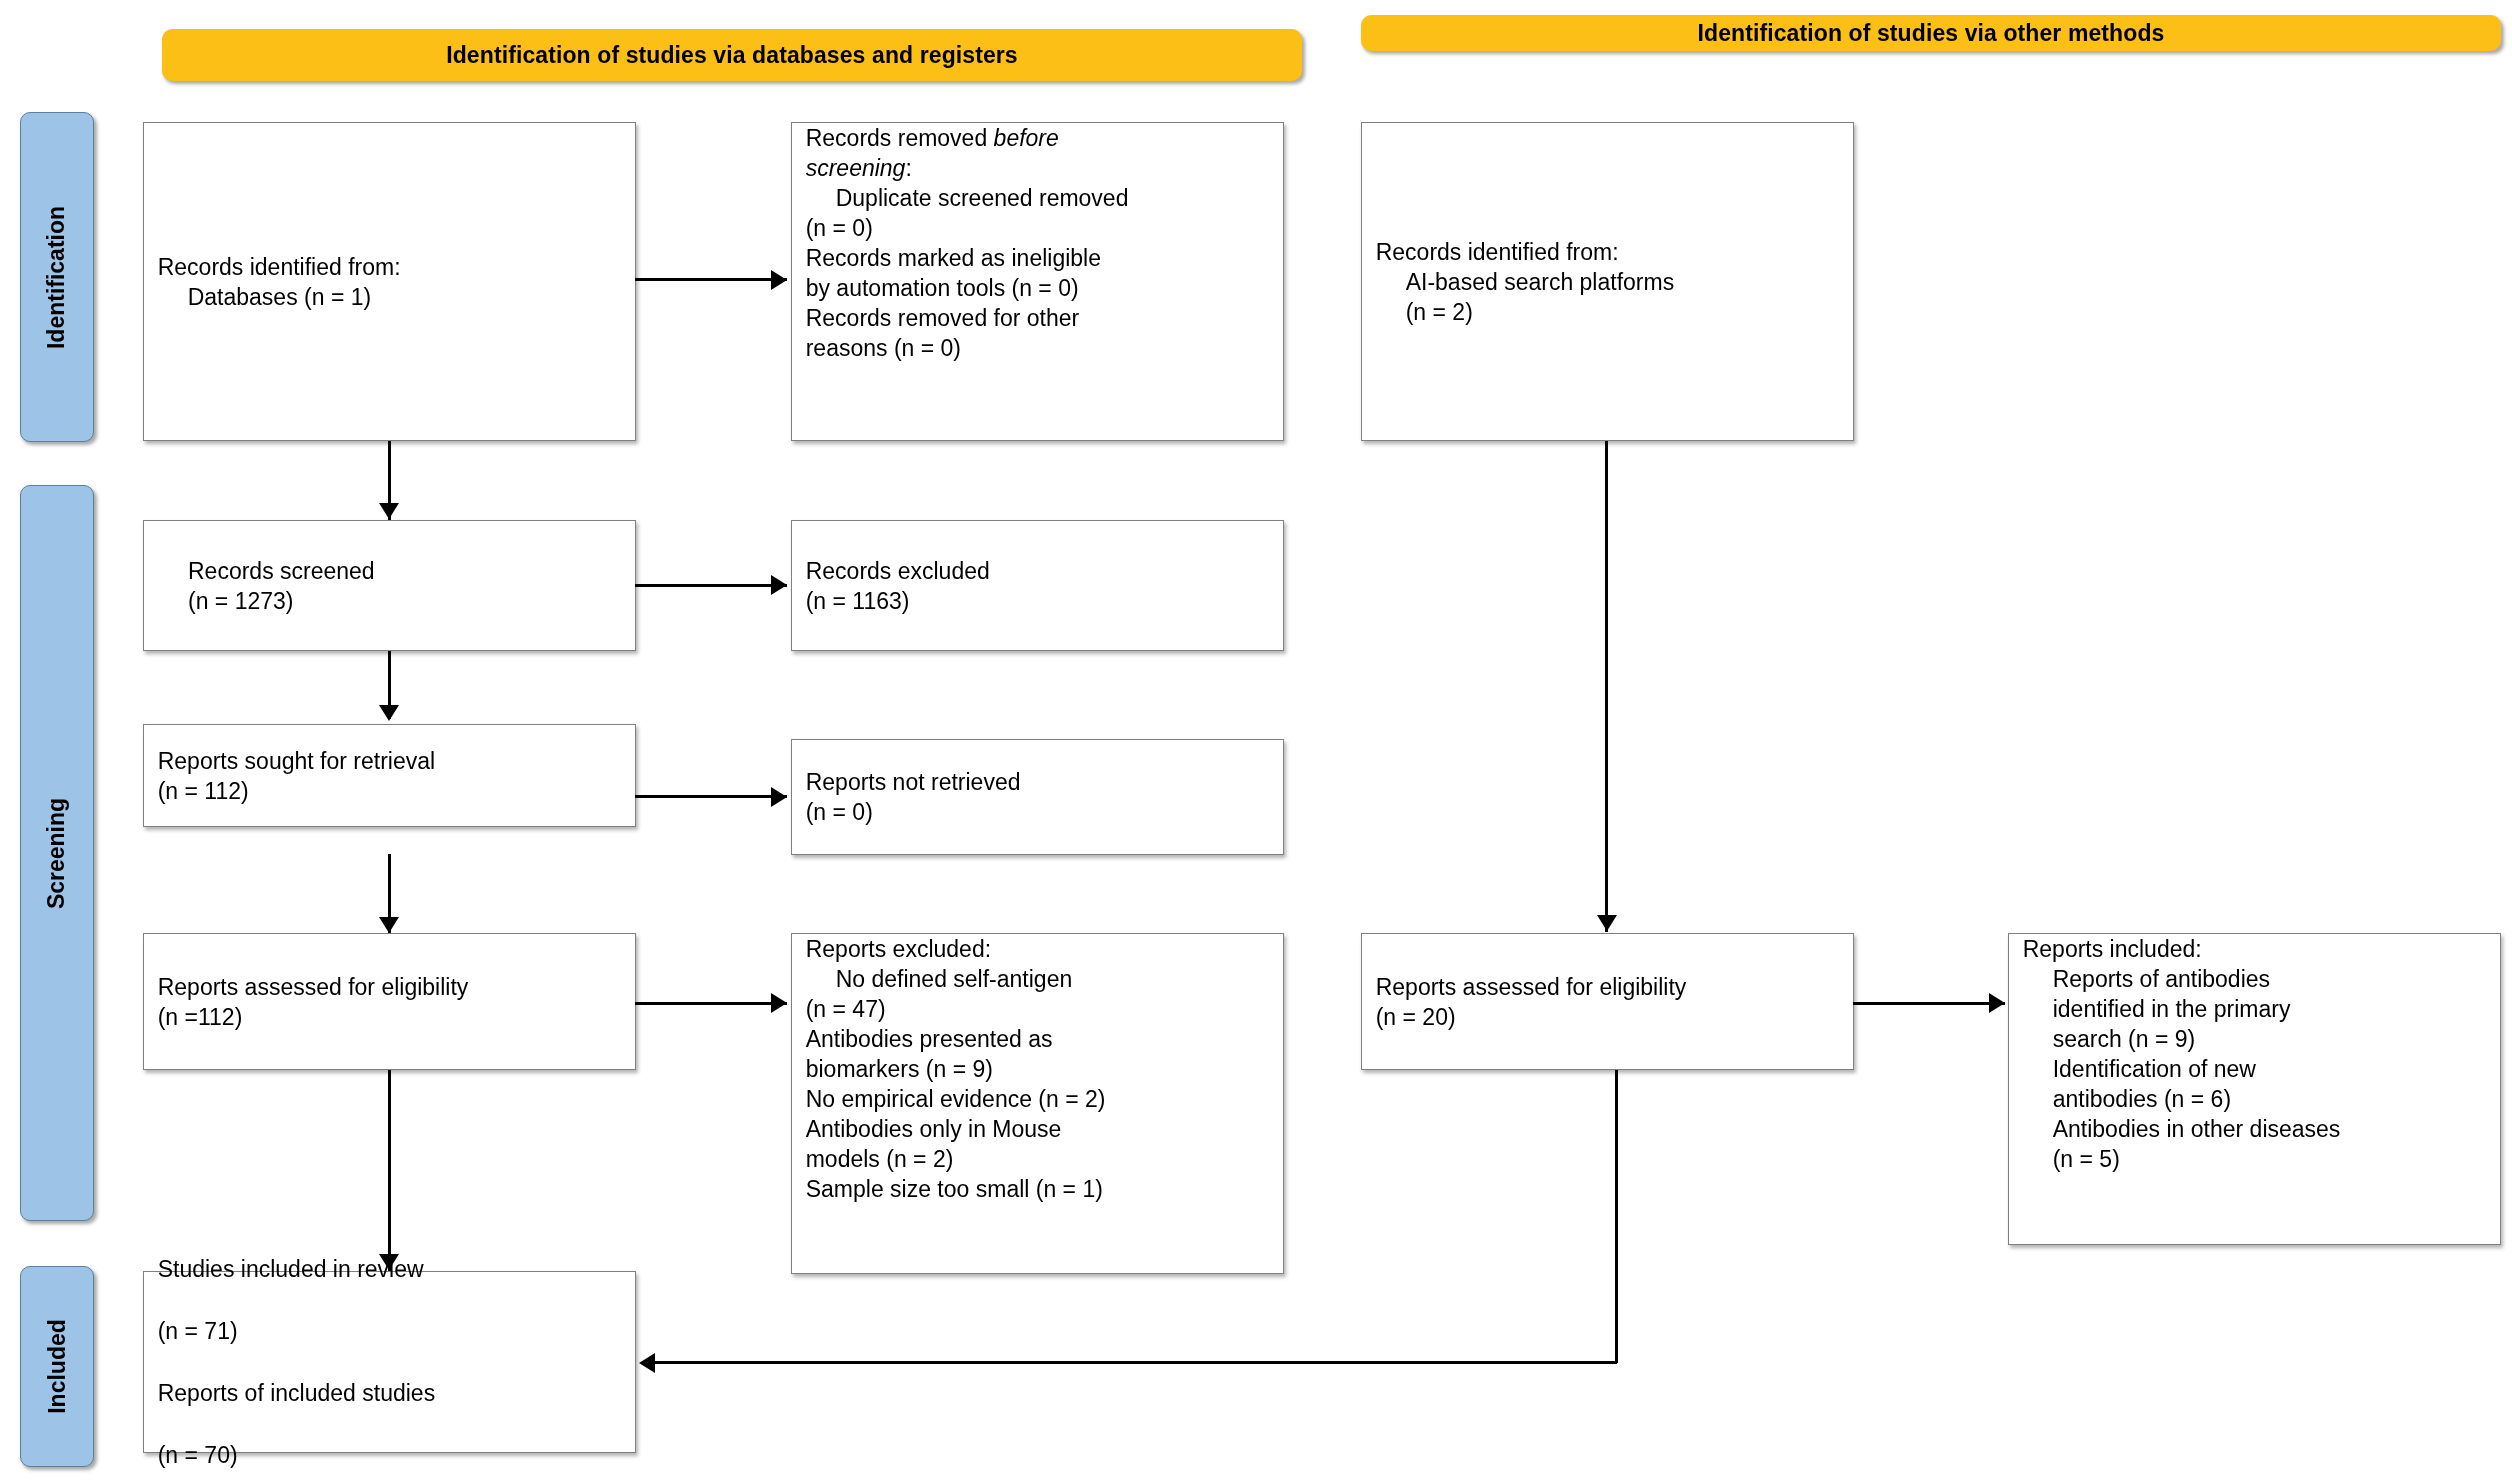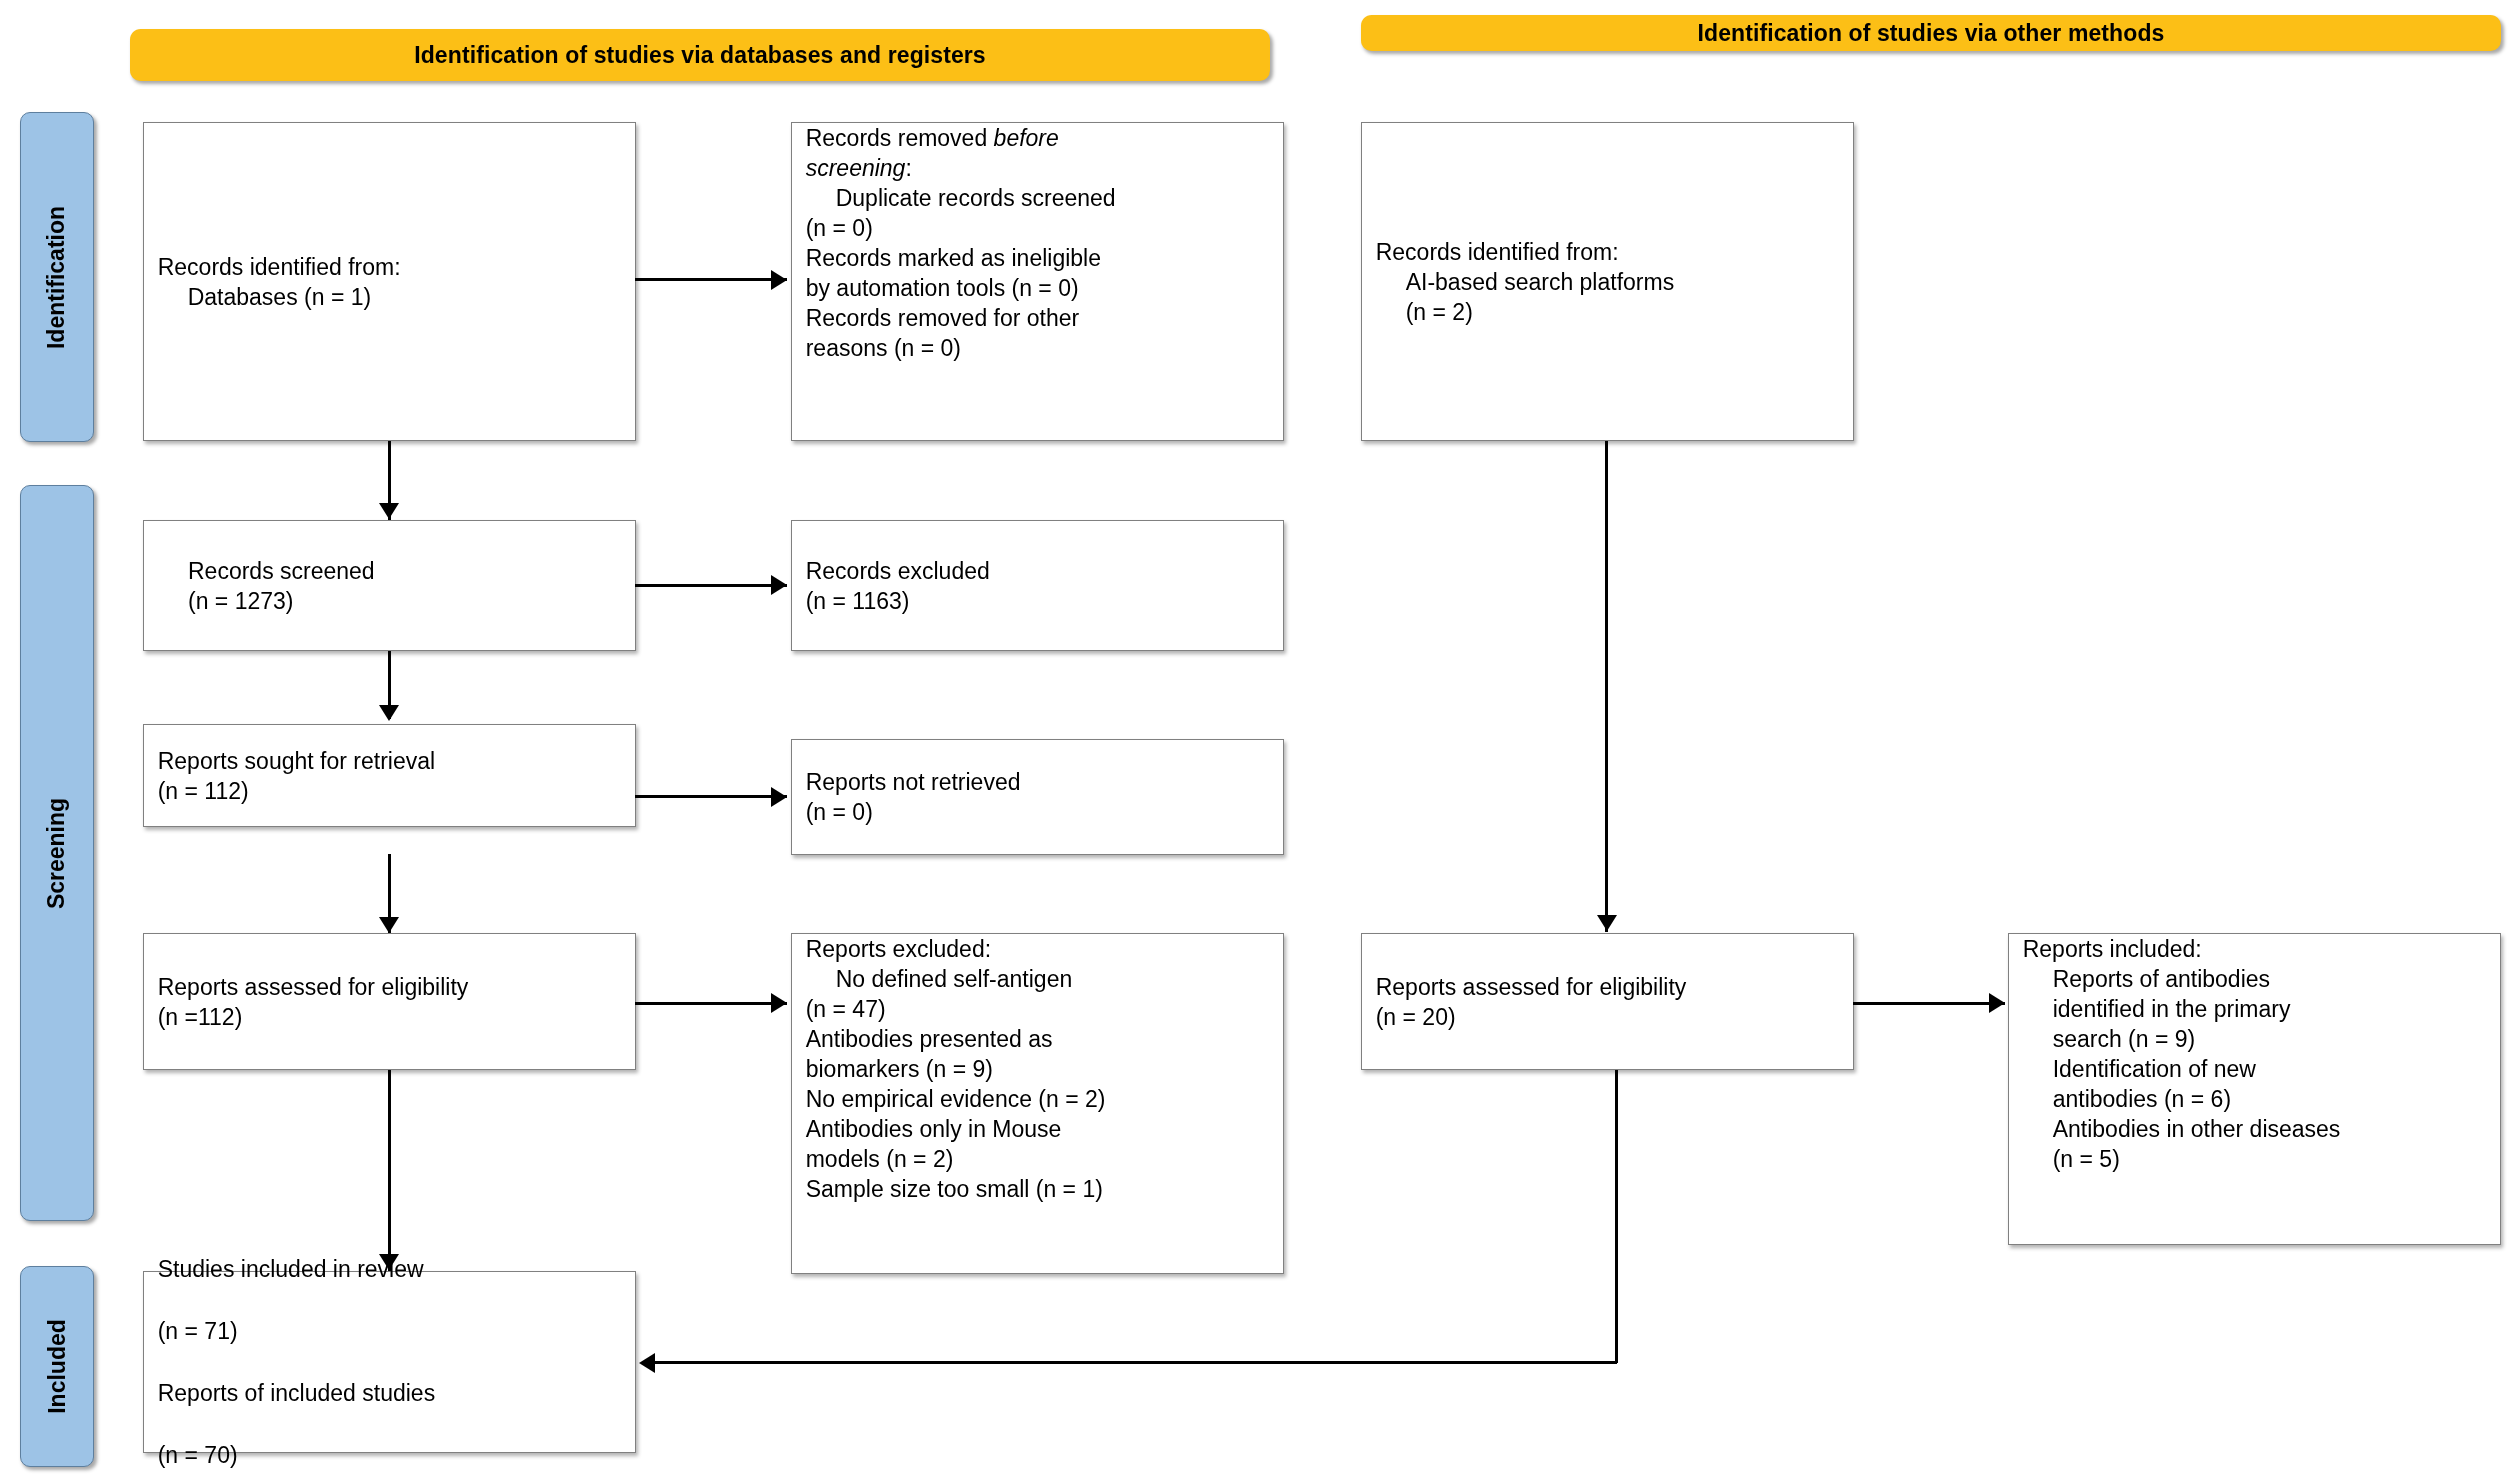--- a/index.html
+++ b/index.html
@@ -110,21 +110,21 @@
     border-left: 10px solid transparent;
     border-right: 10px solid transparent;
     border-top: 16.7px solid #000000;
   }
 </style>
 </head>
 <body>
 
 <div id="stage">
 
-  <div class="banner" style="left:130px; top:29px; width:1140px; height:52px;">
+  <div class="banner" style="left:162px; top:29px; width:1140px; height:52px;">
     <span>Identification of studies via databases and registers</span>
   </div>
 
   <div class="banner" style="left:1361px; top:15px; width:1140px; height:36px;">
     <span>Identification of studies via other methods</span>
   </div>
 
   <div class="sidelabel" style="left:20px; top:112px; width:74px; height:330px;">
     <span>Identification</span>
   </div>
@@ -141,21 +141,21 @@
     <div class="line">Records identified from:</div>
     <div class="line indent">Databases (n = 1)</div>
   </div>
 
   <div class="hline" style="left:635px; top:278px; width:152px;"></div>
   <div class="arrow-right" style="left:771px; top:270px;"></div>
 
   <div class="box top-align" style="left:791px; top:122px; width:493px; height:319px;">
     <div class="line"><span>Records removed </span><span class="ital">before</span></div>
     <div class="line"><span class="ital">screening</span><span>:</span></div>
-    <div class="line indent">Duplicate records screened</div>
+    <div class="line indent">Duplicate screened removed</div>
     <div class="line">(n = 0)</div>
     <div class="line">Records marked as ineligible</div>
     <div class="line">by automation tools (n = 0)</div>
     <div class="line">Records removed for other</div>
     <div class="line">reasons (n = 0)</div>
   </div>
 
   <div class="box" style="left:1361px; top:122px; width:493px; height:319px;">
     <div class="line">Records identified from:</div>
     <div class="line indent">AI-based search platforms</div>

